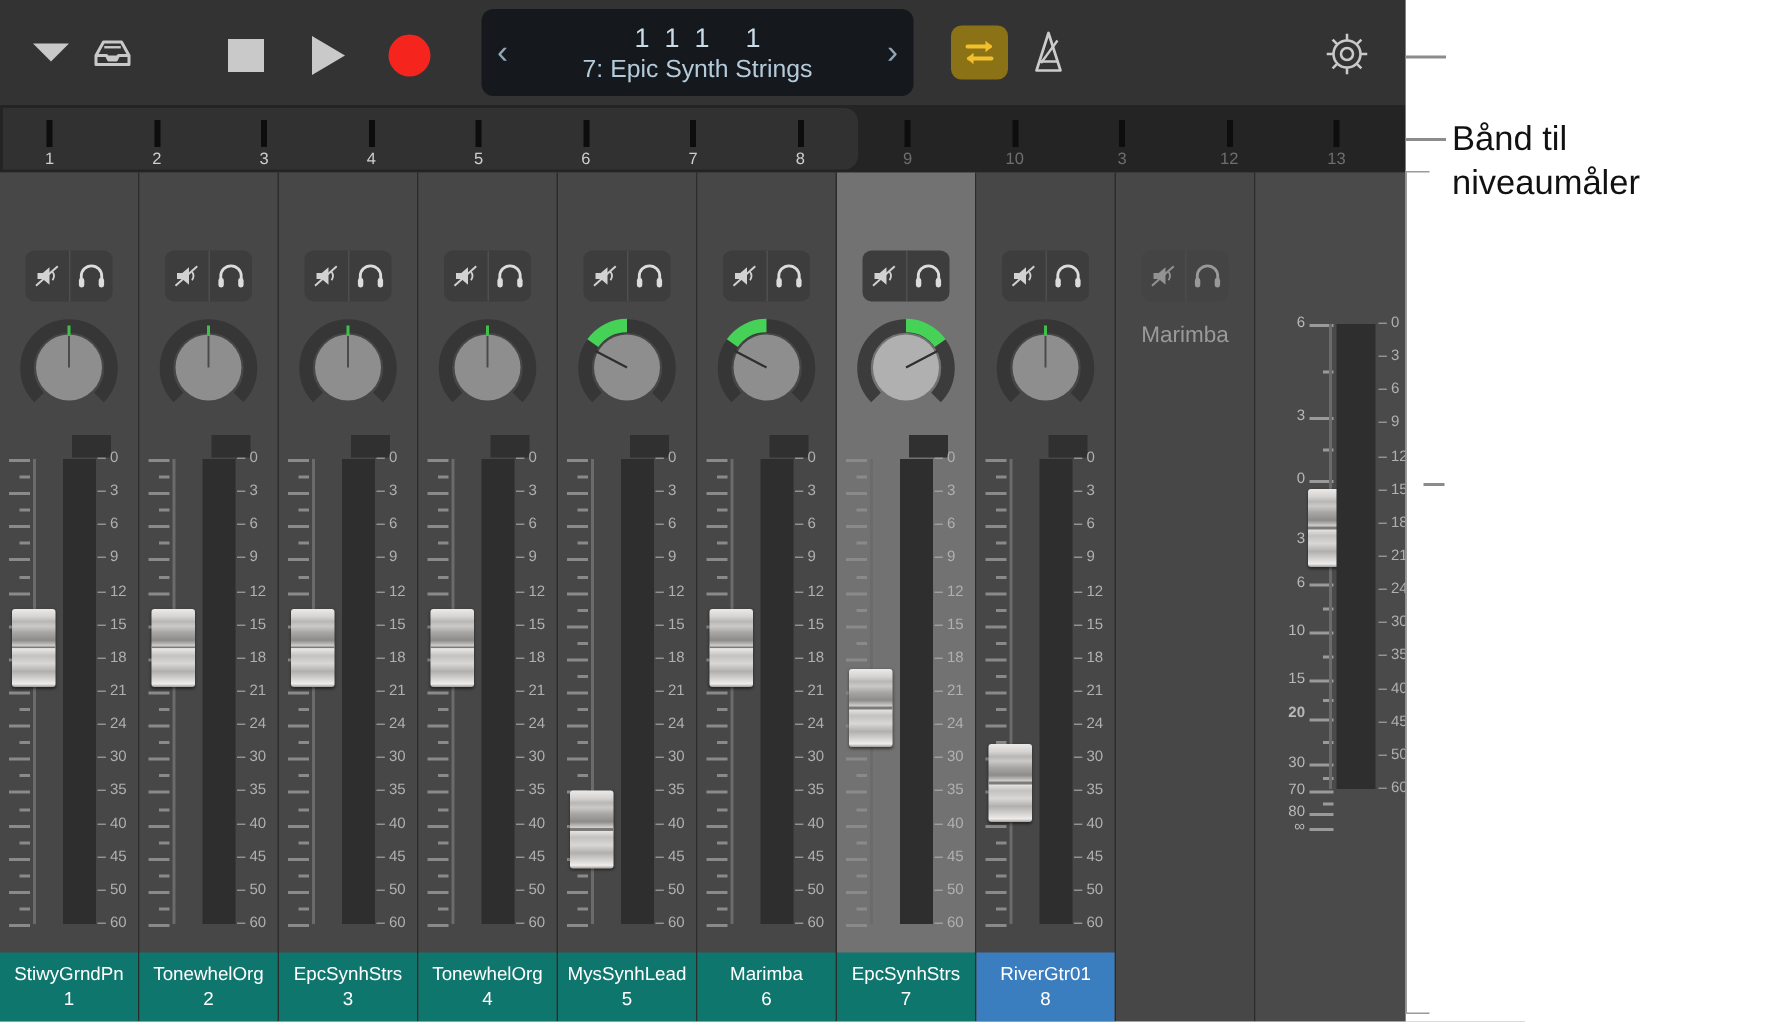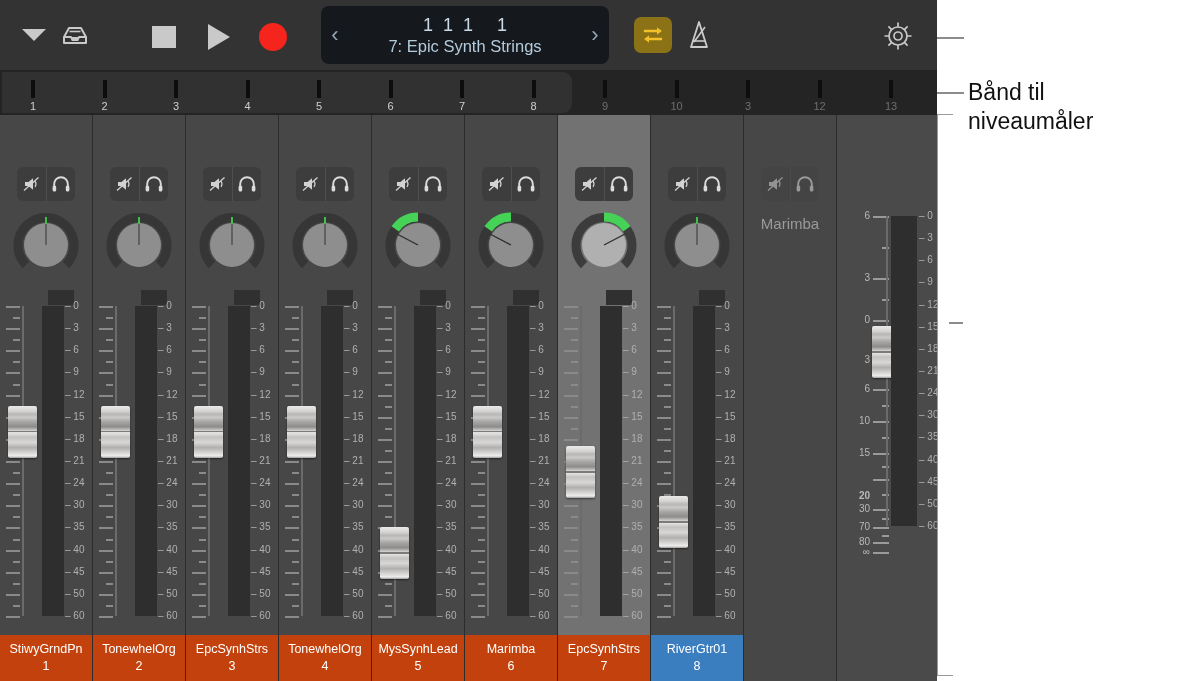--- a/index.html
+++ b/index.html
@@ -92,21 +92,21 @@
     box-shadow: 0 1px 2px rgba(0,0,0,.5); }
   .fhandle::after { content:""; position:absolute; left:0; top:25px; width:29px; height:1.5px; background:#7d7b79; }
 
   .meter-col { position:absolute; width:52px; top:16px; height:310px; }
   .meter-bar { position:absolute; left:0; top:0; width:22px; height:310px; background:#2e2e2e; }
   .mlabel { position:absolute; left:23px; font-size:10px; color:#b0b0b0; white-space:nowrap; }
 
   .name-plate { position:absolute; bottom:0; left:0; width:100%; height:46px;
     display:flex; flex-direction:column; align-items:center; justify-content:center;
     color:#fff; font-size:12.5px; line-height:1.35; }
-  .name-plate.green { background:#c2410c; }
+  .name-plate.green { background:#0f766e; }
   .name-plate.blue  { background:#3a7ec0; }
   .name-plate.master{ background:transparent; color:#9d9d9d; }
   .name-plate .num { font-size:12.5px; }
 
   
   .mscale { position:absolute; width:46px; top:16px; height:310px; }
   .mscale .mtick { position:absolute; right:0; height:2px; background:#9a9a9a; }
   .mscale .mtick.long { width:16px; }
   .mscale .mtick.short{ width:7px; }
   .mscale .mtxt { position:absolute; right:19px; font-size:10px; color:#b8b8b8; text-align:right; white-space:nowrap; }
@@ -908,21 +908,21 @@
               <div class="mtxt" style="top:98px;">0</div>
               <div class="mtick long" style="top:144px;"></div>
               <div class="mtxt" style="top:138px;">3</div>
               <div class="mtick long" style="top:173px;"></div>
               <div class="mtxt" style="top:167px;">6</div>
               <div class="mtick long" style="top:205px;"></div>
               <div class="mtxt" style="top:199px;">10</div>
               <div class="mtick long" style="top:237px;"></div>
               <div class="mtxt" style="top:231px;">15</div>
               <div class="mtick long" style="top:263px;"></div>
-              <div class="mtxt" style="top:274px;font-weight:bold;">20</div>
+              <div class="mtxt" style="top:254px;font-weight:bold;">20</div>
               <div class="mtick long" style="top:293px;"></div>
               <div class="mtxt" style="top:287px;">30</div>
               <div class="mtick long" style="top:311px;"></div>
               <div class="mtxt" style="top:305px;">70</div>
               <div class="mtick long" style="top:326px;"></div>
               <div class="mtxt" style="top:320px;">80</div>
               <div class="mtick long" style="top:336px;"></div>
               <div class="mtxt" style="top:330px;">∞</div>
               <div class="mtick short" style="top:31px; width:7px;"></div>
               <div class="mtick short" style="top:83px; width:7px;"></div>

